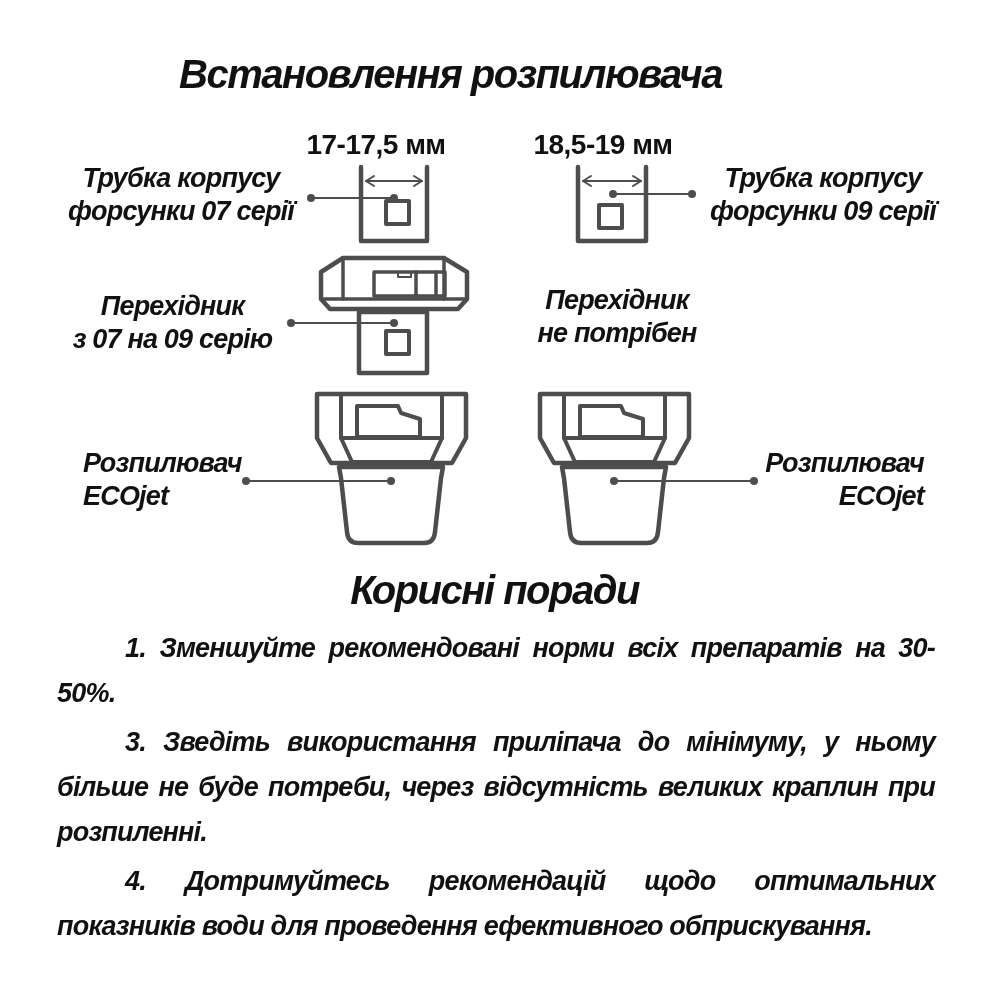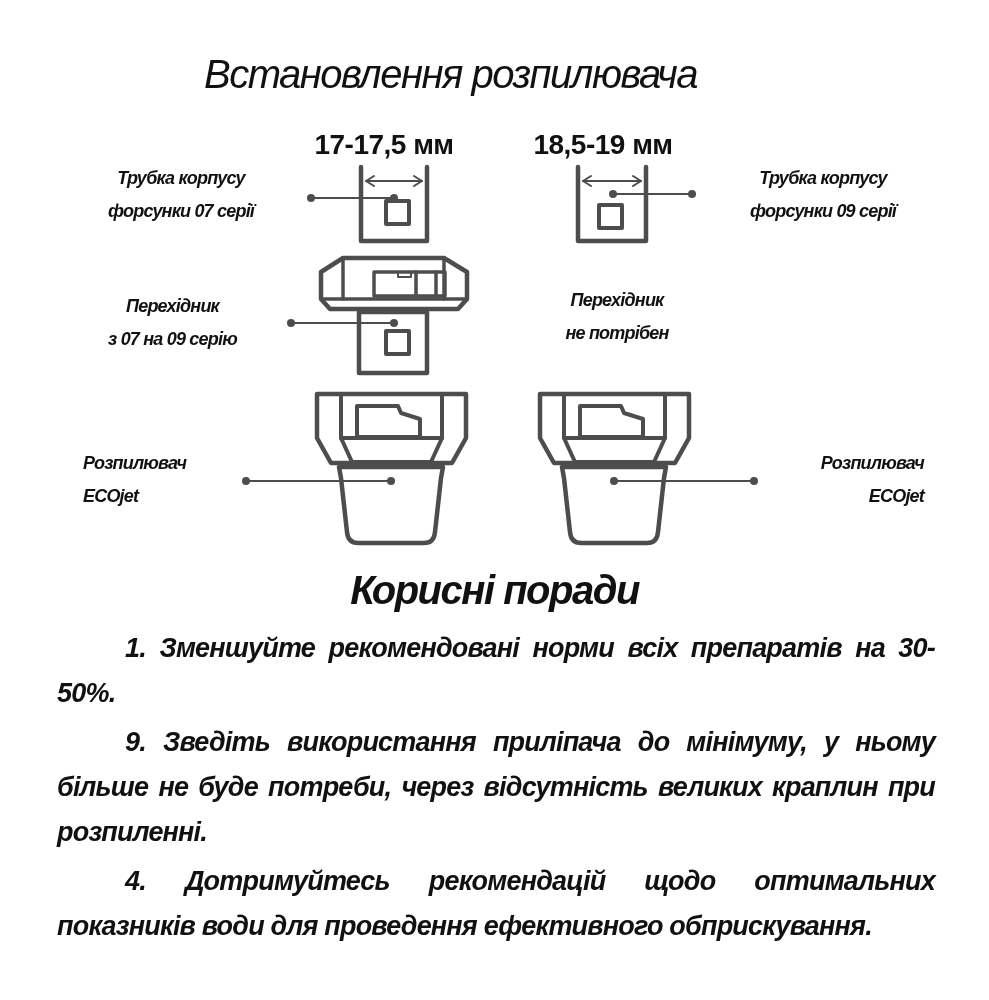--- a/index.html
+++ b/index.html
@@ -9,24 +9,24 @@
   }
   .stage{position:absolute;inset:0;width:989px;height:1000px;}
   svg.diagram{position:absolute;left:0;top:0;}
   .shape{fill:none;stroke:#4d4d4d;stroke-width:4.5;stroke-linejoin:round;stroke-linecap:round;}
   .shape.t4{stroke-width:4;}
   .shape.t35{stroke-width:3.5;}
   .thin{fill:none;stroke:#4d4d4d;stroke-width:2;stroke-linejoin:round;stroke-linecap:round;}
   .dot{fill:#4d4d4d;stroke:none;}
   .title{
     position:absolute;left:0;top:52px;width:901px;text-align:center;
-    font-size:40px;font-weight:normal;font-style:italic;letter-spacing:-1.5px;
+    font-size:40px;font-weight:bold;font-style:italic;letter-spacing:-1.5px;
   }
   .lbl{
-    position:absolute;font-size:18px;font-weight:bold;font-style:italic;
+    position:absolute;font-size:27px;font-weight:bold;font-style:italic;
     letter-spacing:-0.8px;line-height:33px;white-space:pre-line;color:#111111;
   }
   .meas{
     position:absolute;font-size:28px;font-weight:bold;font-style:normal;
     letter-spacing:-0.5px;text-align:center;color:#111111;
   }
   .tips-title{
     position:absolute;left:0;top:568px;width:989px;text-align:center;
     font-size:40px;font-weight:bold;font-style:italic;letter-spacing:-1.5px;
   }
@@ -105,21 +105,21 @@
     </g>
     <g>
       <line class="thin" x1="614" y1="481" x2="754" y2="481"></line>
       <circle class="dot" cx="614" cy="481" r="4"></circle>
       <circle class="dot" cx="754" cy="481" r="4"></circle>
     </g>
   </svg>
 
   <div class="title">Встановлення розпилювача</div>
 
-  <div class="meas" style="left:295px;top:129px;width:178px;">17-17,5 мм</div>
+  <div class="meas" style="left:287px;top:129px;width:178px;">17-17,5 мм</div>
   <div class="meas" style="left:512px;top:129px;width:182px;">18,5-19 мм</div>
 
   <div class="lbl" style="left:58px;top:162px;width:246px;text-align:center;">Трубка корпусу
 форсунки 07 серії</div>
   <div class="lbl" style="left:700px;top:162px;width:246px;text-align:center;">Трубка корпусу
 форсунки 09 серії</div>
 
   <div class="lbl" style="left:55px;top:290px;width:235px;text-align:center;">Перехідник
 з 07 на 09 серію</div>
   <div class="lbl" style="left:502px;top:284px;width:230px;text-align:center;">Перехідник
@@ -127,17 +127,17 @@
 
   <div class="lbl" style="left:83px;top:447px;width:160px;text-align:left;">Розпилювач
 ECOjet</div>
   <div class="lbl" style="left:762px;top:447px;width:162px;text-align:right;">Розпилювач
 ECOjet</div>
 
   <div class="tips-title">Корисні поради</div>
 
   <div class="tips">
     <p>1. Зменшуйте рекомендовані норми всіх препаратів на 30-50%.</p>
-    <p>9. Зведіть використання приліпача до мінімуму, у ньому більше не буде потреби, через відсутність великих краплин при розпиленні.</p>
+    <p>3. Зведіть використання приліпача до мінімуму, у ньому більше не буде потреби, через відсутність великих краплин при розпиленні.</p>
     <p>4. Дотримуйтесь рекомендацій щодо оптимальних показників води для проведення ефективного обприскування.</p>
   </div>
 
 </div>
 
 </body></html>

